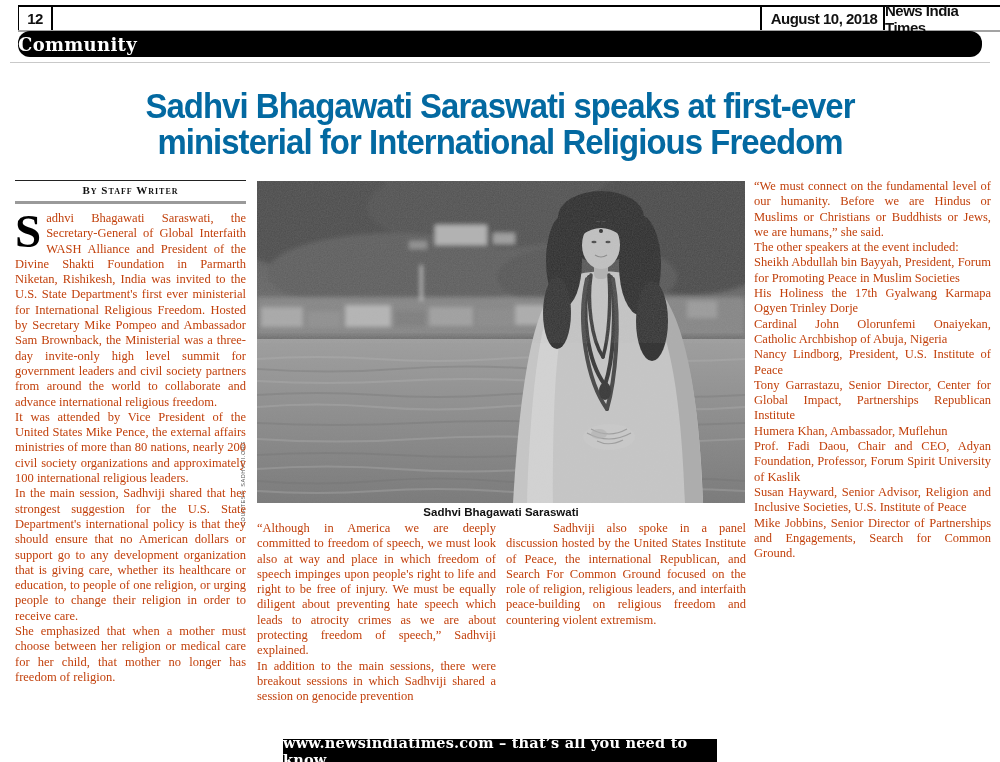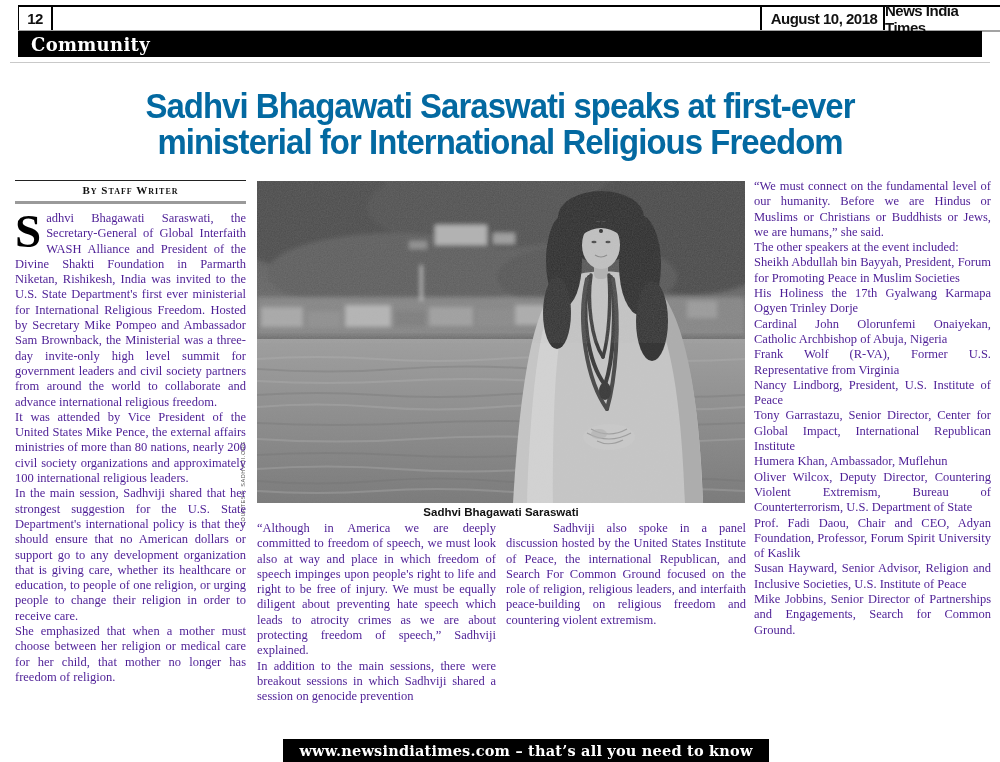--- a/index.html
+++ b/index.html
@@ -9,60 +9,60 @@
   
   .mastrow { position:absolute; left:18px; top:5px; width:964px; height:23px;
              border-top:2px solid #000; border-bottom:2px solid #a3a3a3; box-sizing:content-box;padding-left:20px; }
   .mast-box { position:absolute; top:0; bottom:0; display:flex; align-items:center; justify-content:center;
               font-family:"Liberation Sans", sans-serif; font-weight:bold; font-size:15px; letter-spacing:-0.5px; }
   .pagenum-box { left:0; width:32px; border-left:1px solid #000; border-right:2px solid #000; }
   .date-box { right:116px; width:124px; border-left:2px solid #000; }
   .pub-box { right:0; width:116px; border-left:2px solid #000; border-right:1px solid #000; }
 
   .section-bar { position:absolute; left:18px; top:31px; width:964px; height:26px; background:#000;
-                 color:#fff; display:flex; align-items:center; box-sizing:border-box; padding-left:13px;
-                 font-family:"DejaVu Serif", serif; font-weight:bold; font-size:18px; letter-spacing:0.3px; }
+                 color:#fff; display:flex; align-items:center; box-sizing:border-box; 
+                 font-family:"DejaVu Serif", serif; font-weight:bold; font-size:18px; letter-spacing:0.3px;border-radius:12px; }
   .underbar-rule { position:absolute; left:10px; top:62px; width:980px; height:1px; background:#c9c9c9; }
 
   
   .headline { position:absolute; left:0; top:88px; width:1000px; text-align:center;
               font-family:"Liberation Sans", sans-serif; font-weight:bold; color:#0369a1; }
   .headline .hl-line { font-size:35px; line-height:36px; letter-spacing:-1px;
                        transform:scaleX(0.94); transform-origin:50% 50%; }
 
   
   .byline-box { position:absolute; left:15px; top:180px; width:231px;
                 border-top:1px solid #222; border-bottom:3px solid #9a9a9a;
                 text-align:center; padding:3px 0 5px 0; box-sizing:border-box;
                 font-family:"Liberation Serif", serif; font-weight:bold; font-size:11px;
                 font-variant:small-caps; letter-spacing:1px; color:#111; }
 
   
-  .col { position:absolute; font-size:12.5px; line-height:15.3px; text-align:justify; color:#4c1d95; }
+  .col { position:absolute; font-size:12.5px; line-height:15.3px; text-align:justify; color:#c2410c; }
   .col p { margin:0; }
   .col1 { left:15px;  top:211px; width:231px; }
   .col2 { left:257px; top:521px; width:239px; }
   .col3 { left:506px; top:521px; width:240px; }
   .col4 { left:754px; top:179px; width:237px; }
   .col1 p:first-child::first-letter { float:left; font-size:47px; line-height:37px; font-weight:bold;
                                       padding:2px 5px 0 0; color:#000; }
   .col3 p:first-child { text-indent:47px; }
 
   
   .photo { position:absolute; left:257px; top:181px; width:488px; height:322px; background:#888; }
   .photo svg { display:block; width:100%; height:100%; }
   .caption { position:absolute; left:257px; top:506px; width:488px; text-align:center;
              font-family:"Liberation Sans", sans-serif; font-weight:bold; font-size:11.5px; color:#111; }
   .credit { position:absolute; left:240px; top:408px; height:118px; width:11px;
             writing-mode:vertical-rl; transform:rotate(180deg);
             font-family:"Liberation Sans", sans-serif; font-size:5.5px; letter-spacing:0.6px;
             color:#555; text-transform:uppercase; white-space:nowrap; }
 
   
-  .footer-bar { position:absolute; left:283px; top:739px; width:486px; height:23px; background:#000;
+  .footer-bar { position:absolute; left:283px; top:739px; width:434px; height:23px; background:#000;
                 color:#fff; display:flex; align-items:center; justify-content:center;
                 font-family:"DejaVu Serif", serif; font-weight:bold; font-size:14.5px; letter-spacing:0.2px; }
 </style>
 </head>
 <body>
 
 <div class="page">
 
   <div class="mastrow">
     <div class="mast-box pagenum-box">12</div>
@@ -208,25 +208,23 @@
     </div>
   <div class="col col3">
       <p>Sadhviji also spoke in a panel discussion hosted by the United States Institute of Peace, the international Republican, and Search For Common Ground focused on the role of religion, religious leaders, and interfaith peace-building on religious freedom and countering violent extremism.</p>
     </div>
   <div class="col col4">
       <p>“We must connect on the fundamental level of our humanity. Before we are Hindus or Muslims or Christians or Buddhists or Jews, we are humans,” she said.</p>
       <p>The other speakers at the event included:</p>
       <p>Sheikh Abdullah bin Bayyah, President, Forum for Promoting Peace in Muslim Societies</p>
       <p>His Holiness the 17th Gyalwang Karmapa Ogyen Trinley Dorje</p>
       <p>Cardinal John Olorunfemi Onaiyekan, Catholic Archbishop of Abuja, Nigeria</p>
-      <p>Frank Wolf (R-VA), Former U.S. Representative from Virginia</p>
       <p>Nancy Lindborg, President, U.S. Institute of Peace</p>
-      <p>Tony Garrastazu, Senior Director, Center for Global Impact, International Republican Institute</p>
+      <p>Tony Garrastazu, Senior Director, Center for Global Impact, Partnerships Republican Institute</p>
       <p>Humera Khan, Ambassador, Muflehun</p>
-      <p>Oliver Wilcox, Deputy Director, Countering Violent Extremism, Bureau of Counterterrorism, U.S. Department of State</p>
       <p>Prof. Fadi Daou, Chair and CEO, Adyan Foundation, Professor, Forum Spirit University of Kaslik</p>
       <p>Susan Hayward, Senior Advisor, Religion and Inclusive Societies, U.S. Institute of Peace</p>
       <p>Mike Jobbins, Senior Director of Partnerships and Engagements, Search for Common Ground.</p>
     </div>
 
   <div class="footer-bar">
     <span>www.newsindiatimes.com – that’s all you need to know</span>
   </div>
 
 </div>

